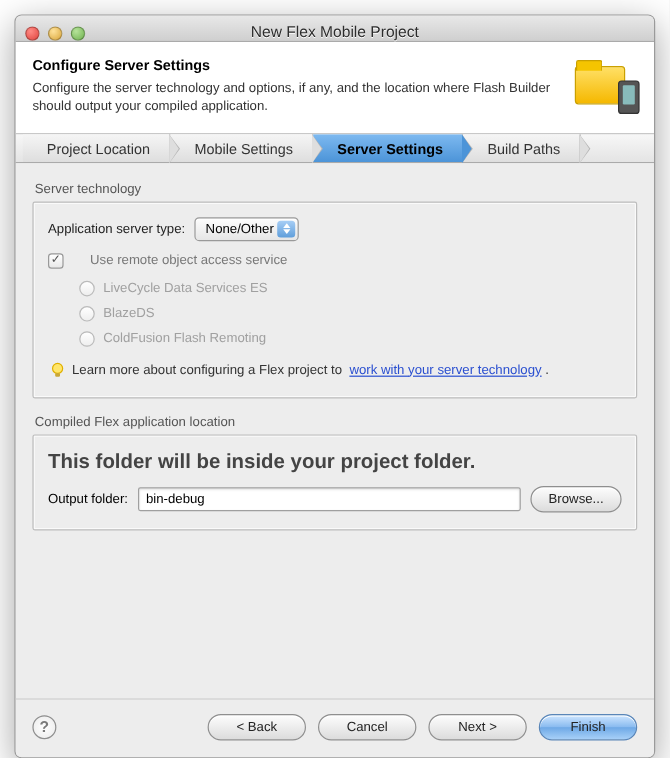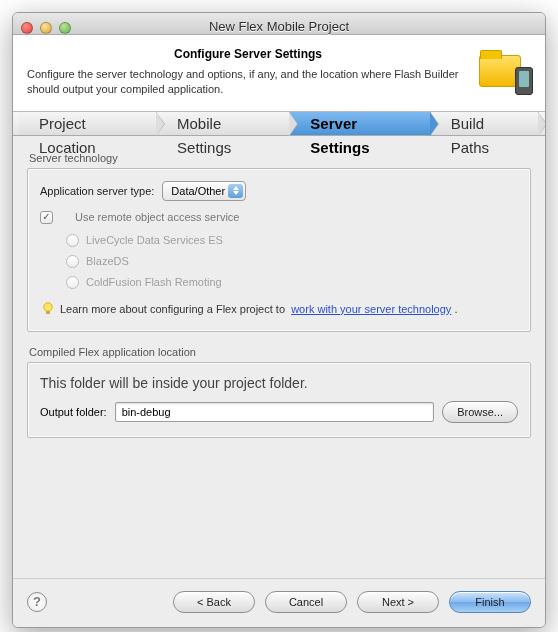--- a/index.html
+++ b/index.html
@@ -33,40 +33,40 @@
 .green { background: radial-gradient(circle at 35% 30%, #b7e39b, #6fb24f); }
 .title { margin: 0 auto; font-size: 13px; color: #2c2c2c; text-shadow: 0 1px 0 #fff; }
 
 .banner {
   background: #fff;
   padding: 12px 14px 14px 14px;
   display: flex;
   border-bottom: 1px solid #bbb;
 }
 .banner-text { flex: 1; padding-right: 10px; }
-.banner h2 { font-size: 12px; font-weight: bold; margin-bottom: 6px; text-align: center; }
+.banner h2 { font-size: 12px; font-weight: bold; margin-bottom: 6px; }
 .banner p { font-size: 11px; color: #333; line-height: 1.35; }
 .banner-icon { width: 52px; height: 46px; position: relative; }
 .folder { width: 42px; height: 32px; border-radius: 3px; background: linear-gradient(#ffe066,#f5b800); position: absolute; top: 8px; left: 0; border:1px solid #caa000;}
 .folder::before { content:""; position:absolute; top:-6px; left:0; width:20px; height:8px; border-radius:2px 2px 0 0; background:#f5c400; border:1px solid #caa000; border-bottom:none;}
 .phone { position:absolute; right:-2px; bottom:-2px; width:18px; height:28px; border-radius:3px; background:#555; border:1px solid #333;}
 .phone::after { content:""; position:absolute; top:3px; left:3px; right:3px; height:16px; background:#8bb; border-radius:1px;}
 
 .tabs {
   display: flex;
   background: linear-gradient(#f7f7f7,#e4e4e4);
   border-bottom: 1px solid #aaa;
   height: 24px;
   padding: 0 6px;
 }
 .tab {
   position: relative;
   padding: 0 16px 0 20px;
   line-height: 24px;
-  font-size: 15px;
+  font-size: 12px;
   color: #333;
   background: linear-gradient(#f5f5f5,#dedede);
   border-right: 1px solid #b5b5b5;
 }
 .tab::after {
   content: "";
   position: absolute;
   right: -8px; top: 0;
   width: 0; height: 0;
   border-top: 12px solid transparent;
@@ -138,21 +138,21 @@
   width:13px;height:13px;border-radius:50%;border:1px solid #bbb;
   background:linear-gradient(#fff,#eee);
 }
 .hint { display:flex; align-items:center; gap:4px; margin-top:12px; font-size:11px; color:#333;}
 .hint a { color:#2a4fd0; text-decoration:underline; }
 .bulb {
   width:16px; height:16px;
 }
 .bulb svg { width:16px;height:16px;}
 
-.note { font-size:14px; color:#444; margin-bottom:10px;}
+.note { font-size:17px; color:#444; margin-bottom:10px;font-weight:bold;}
 .field-row { display:flex; align-items:center; gap:8px;}
 .field-row label { white-space:nowrap;}
 .text-input {
   flex:1; height:20px; border:1px solid #9f9f9f; border-radius:2px;
   background:#fff; padding:0 6px; font-size:11px;
   box-shadow: inset 0 1px 2px rgba(0,0,0,0.15);
 }
 .btn {
   height:22px; padding:0 14px; border:1px solid #8f8f8f; border-radius:11px;
   background:linear-gradient(#fdfdfd,#dcdcdc);
@@ -213,21 +213,21 @@
     <div class="tab">Build Paths</div>
   </div>
 
   <div class="body">
 
     <div class="group-label">Server technology</div>
     <div class="group">
       <div class="row">
         <label>Application server type:</label>
         <div class="select">
-          <span>Data/Other</span>
+          <span>None/Other</span>
           <span class="caret">
               <span class="up"></span>
               <span class="down"></span>
             </span>
         </div>
       </div>
 
       <div class="check">
         <span class="checkbox checked"></span>
         <span>Use remote object access service</span>

